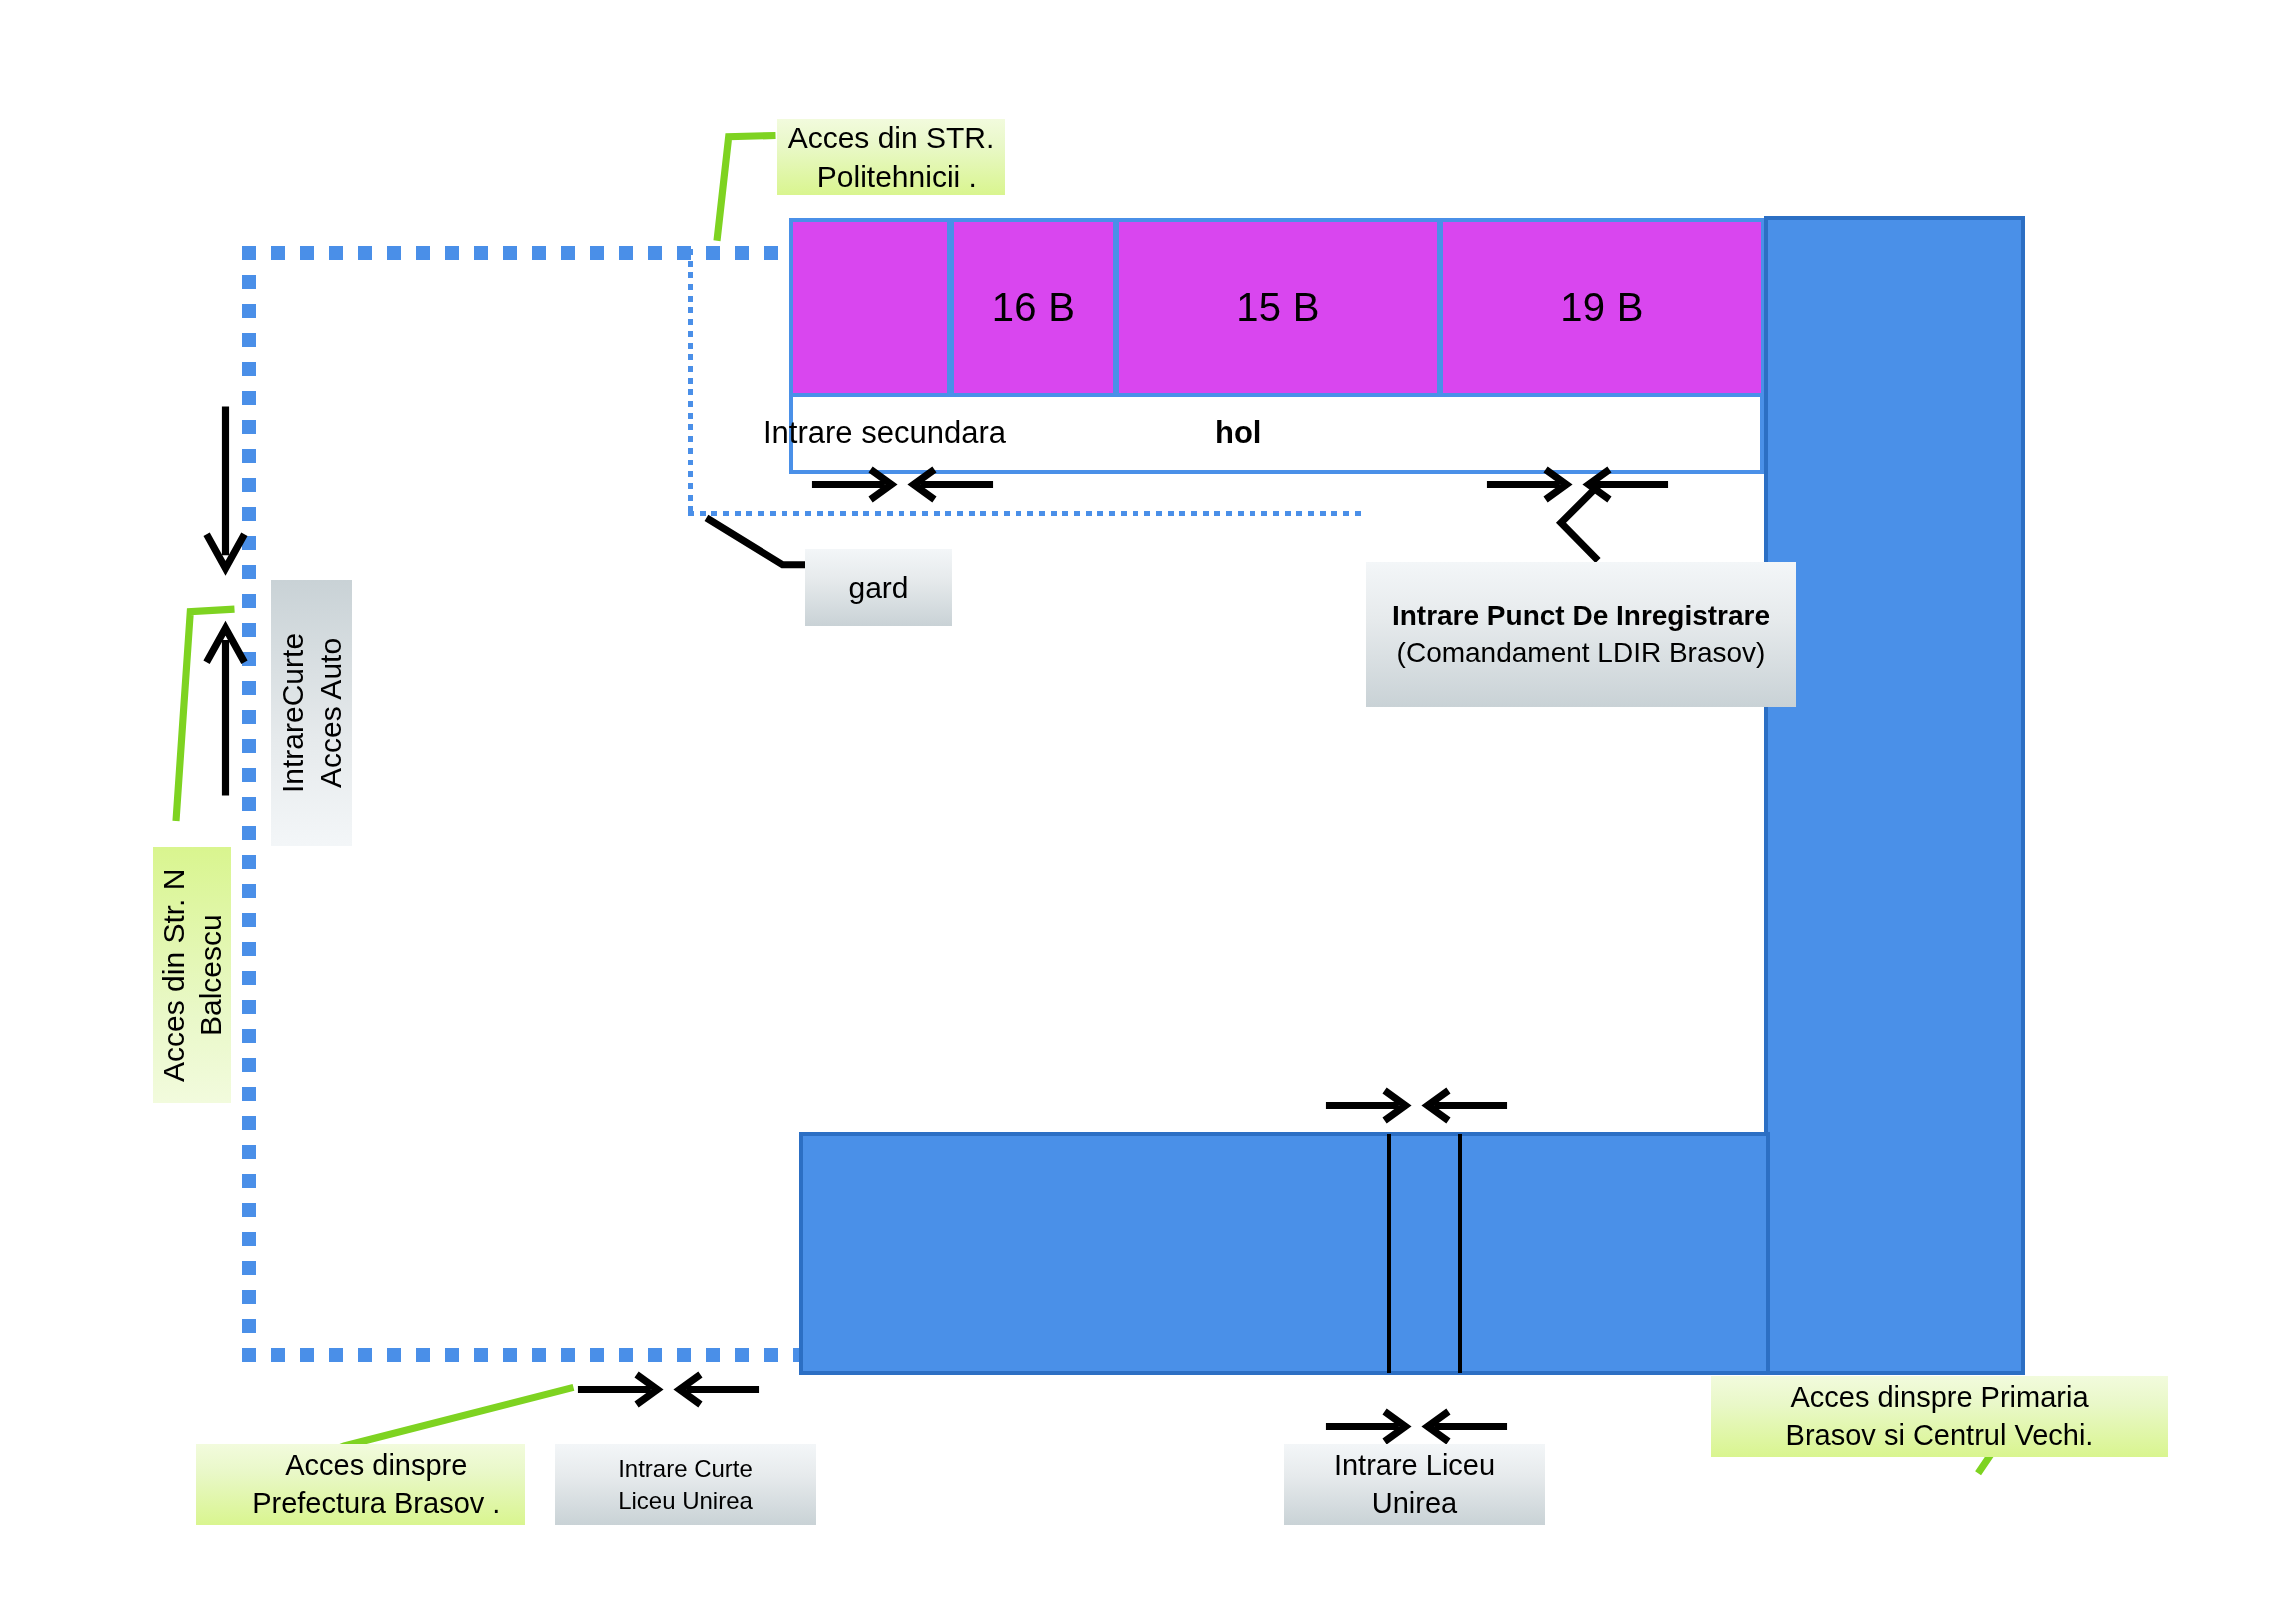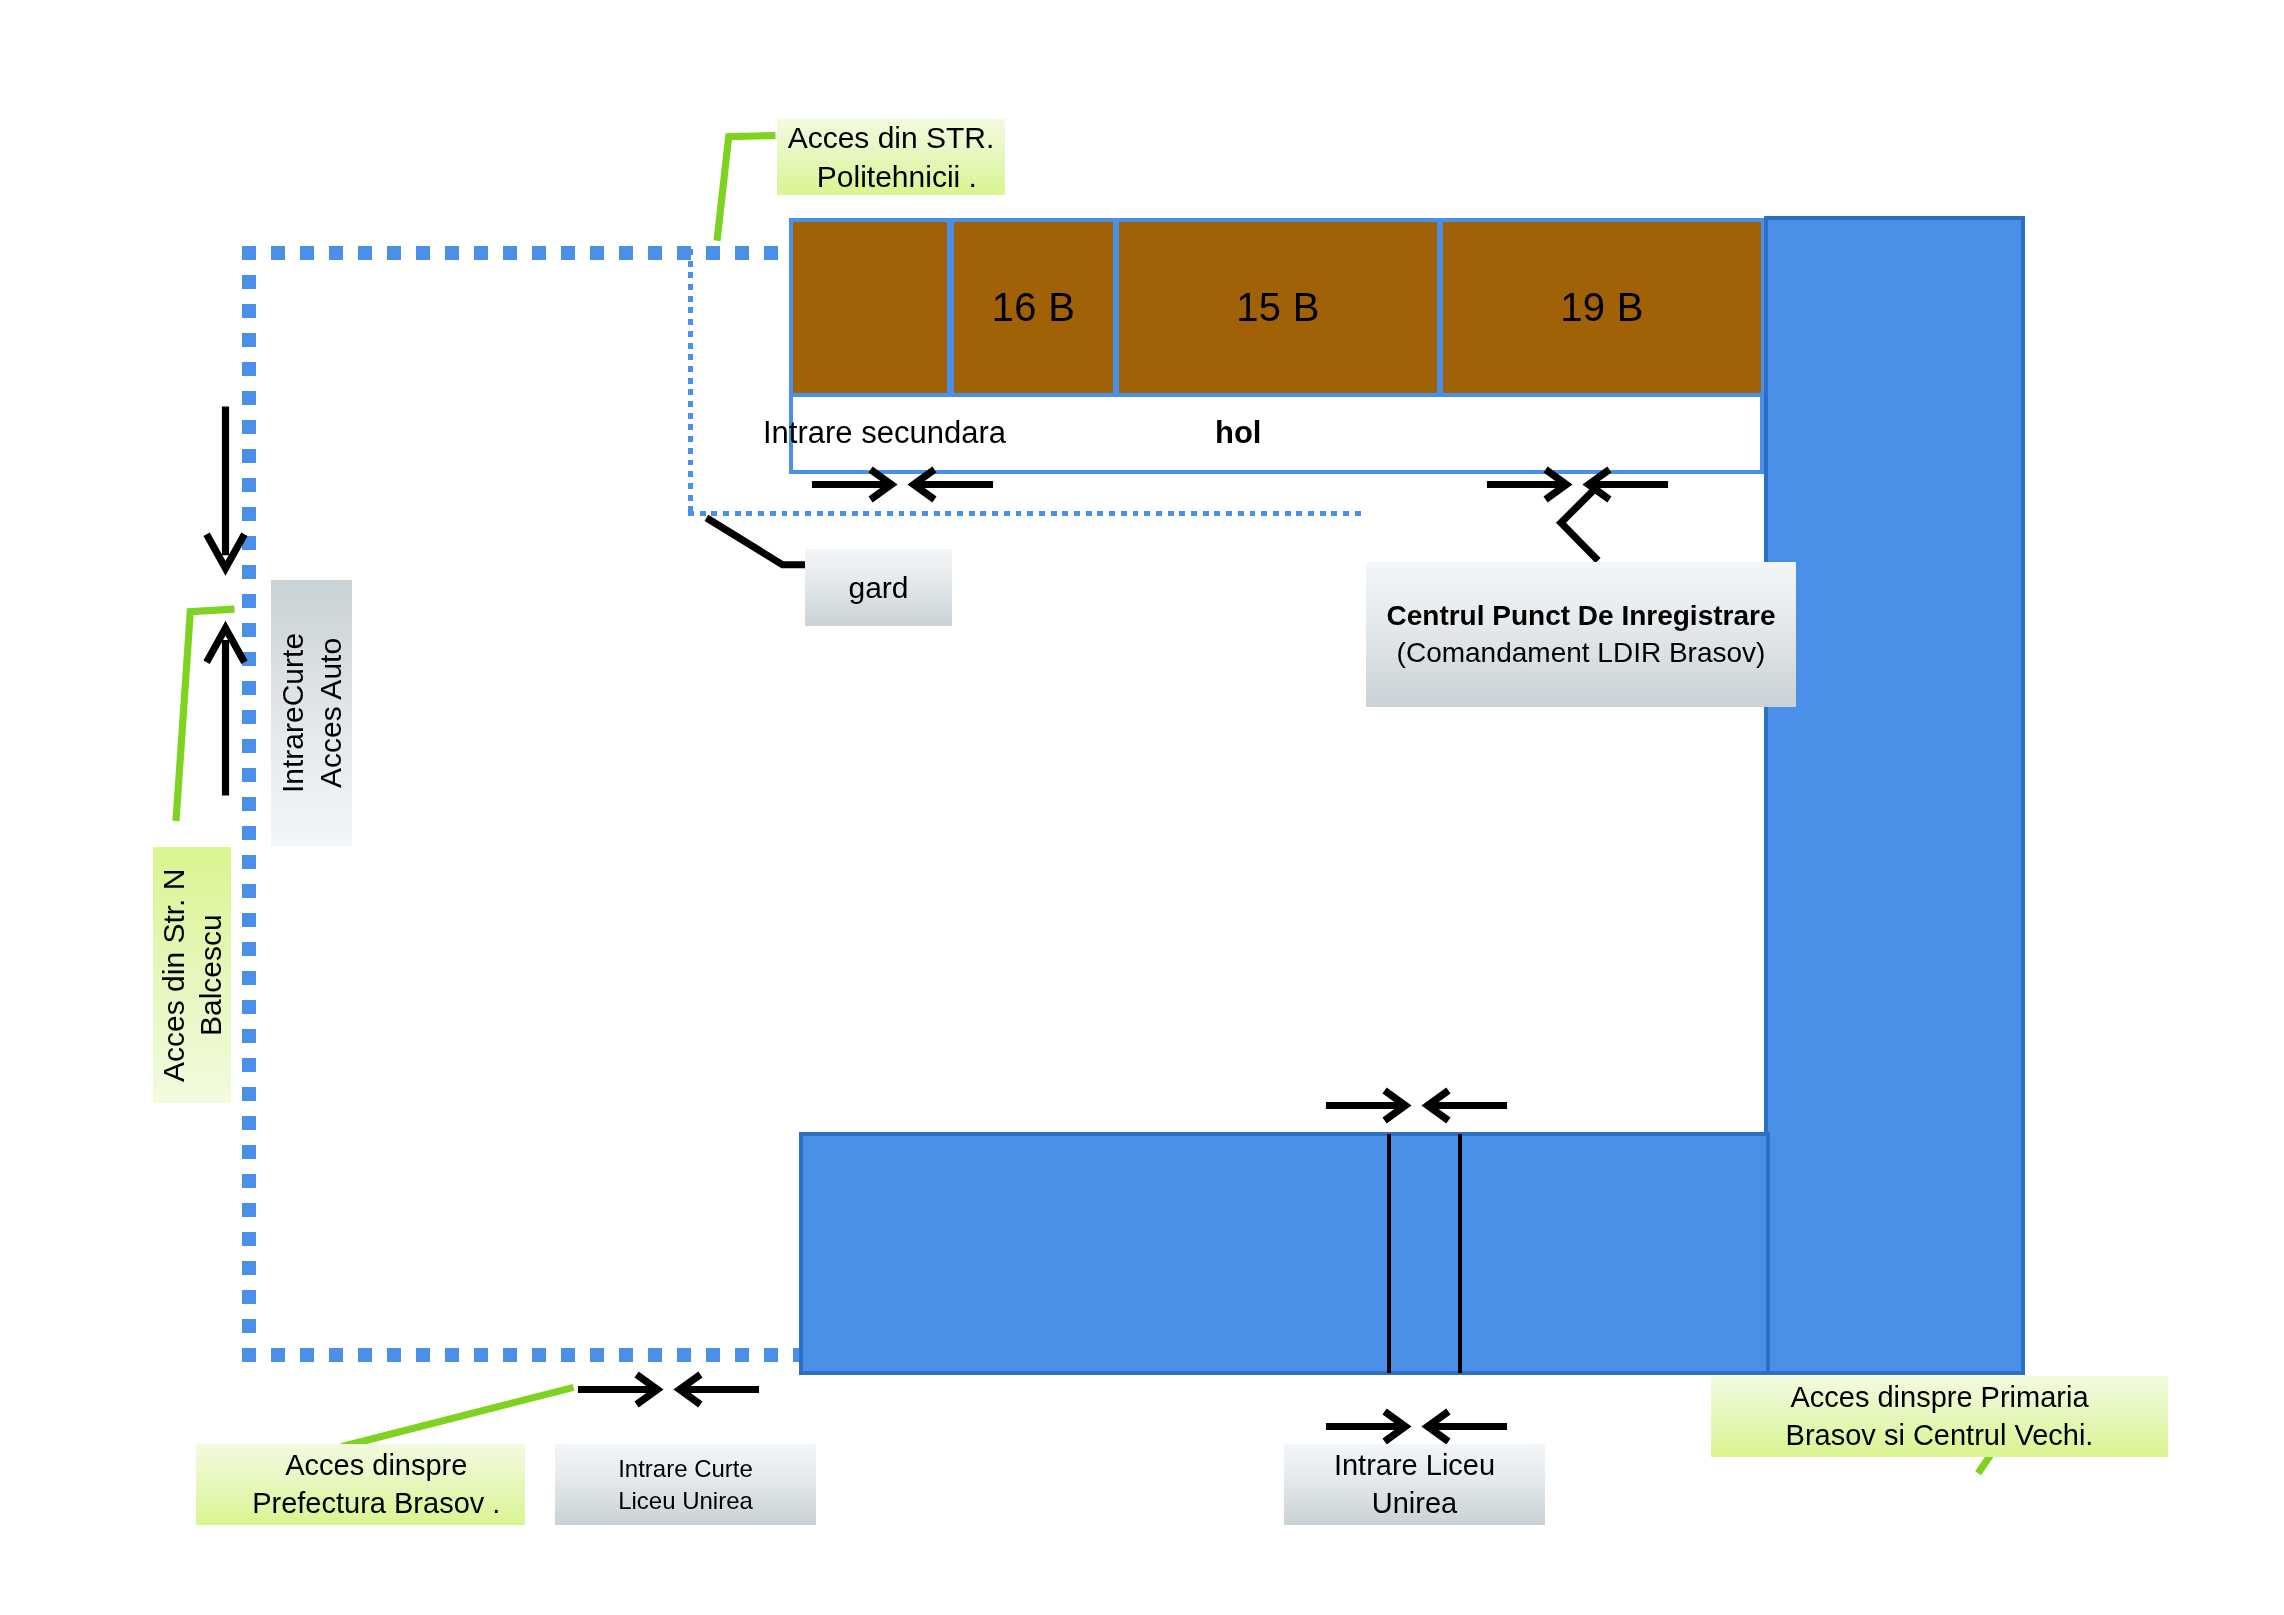--- a/index.html
+++ b/index.html
@@ -10,21 +10,21 @@
     height:1616px;
     background:#ffffff;
     overflow:hidden;
   }
   .abs{position:absolute;}
 
   
   .room{
     position:absolute;
     border:4.6px solid #4a90e8;
-    background:#a16207;
+    background:#d946ef;
     box-sizing:border-box;
     display:flex;
     align-items:center;
     justify-content:center;
   }
   .room-label{
     font-size:40px;
     color:#000000;
     letter-spacing:0.3px;
     white-space:nowrap;
@@ -221,21 +221,21 @@
   <div class="callout green" style="left:777px;top:119px;width:228px;height:76px;font-size:30px;align-items:center;">
     <span class="line">Acces din STR.</span>
     <span class="line" style="padding-left:11.7px;">Politehnicii  .</span>
   </div>
 
   <div class="callout gray" style="left:805px;top:549px;width:147px;height:77px;font-size:30px;">
     <span class="line">gard</span>
   </div>
 
   <div class="callout gray" style="left:1366px;top:562px;width:430px;height:145px;font-size:28px;">
-    <span class="line bold">Centrul Punct De Inregistrare</span>
+    <span class="line bold">Intrare Punct De Inregistrare</span>
     <span class="line">(Comandament LDIR Brasov)</span>
   </div>
 
   <div class="callout gray vert" style="left:271px;top:580px;width:81px;height:266px;font-size:30px;">
     <span class="line">IntrareCurte</span>
     <span class="line">Acces Auto</span>
   </div>
 
   <div class="callout green vert" style="left:153px;top:847px;width:78px;height:256px;font-size:30px;">
     <span class="line">Acces  din Str. N</span>

